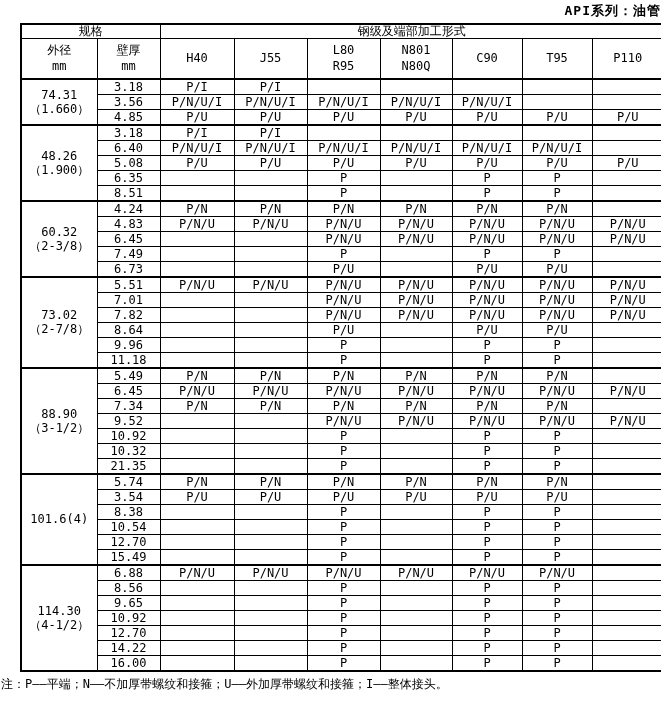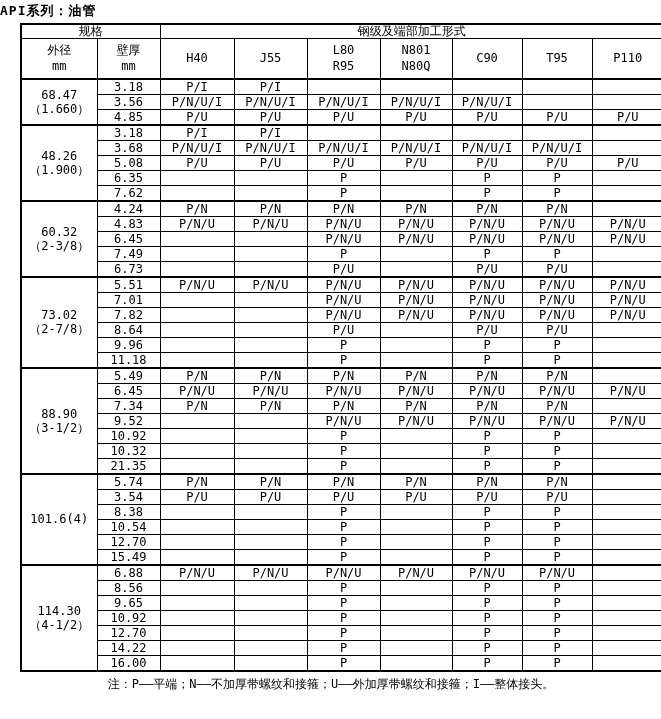--- a/index.html
+++ b/index.html
@@ -11,21 +11,21 @@
     font-family: "DejaVu Sans Mono", "Liberation Mono", monospace;
   }
   .page {
     width: 661px;
     height: 719px;
     background: #fff;
     position: relative;
     overflow: hidden;
   }
   .title {
-    text-align: left;
+    text-align: right;
     font-weight: bold;
     font-size: 13px;
     line-height: 18px;
     padding-top: 2px;
     letter-spacing: 1px;
   }
   table.spec-table {
     border-collapse: collapse;
     table-layout: fixed;
     width: 643px;
@@ -46,21 +46,20 @@
   .spec-table thead tr.hrow2 th { height: 40px; line-height: 16px; }
   .spec-table tbody td { height: 15px; line-height: 14px; }
   .spec-table tbody tr.group-start td { border-top: 2px solid #000; }
   .spec-table thead tr.hrow2 th { border-bottom: 2px solid #000; }
   td.od-cell { line-height: 16px; }
   .note {
     font-size: 12px;
     line-height: 16px;
     padding: 4px 0 0 1px;
     white-space: nowrap;
-    text-align: center;
   }
 </style>
 </head>
 <body>
 
 <div class="page">
   <div class="title">API系列：油管</div>
 
   <table class="spec-table">
     <colgroup>
@@ -90,21 +89,21 @@
 R95</th>
         <th>N801
 N80Q</th>
         <th>C90</th>
         <th>T95</th>
         <th>P110</th>
       </tr>
     </thead>
     <tbody id="table-body">
         <tr class="group-start">
-          <td rowspan="3" class="od-cell">68.47
+          <td rowspan="3" class="od-cell">74.31
 （1.660）</td>
           <td>3.18</td>
           <td>P/I</td>
           <td>P/I</td>
           <td></td>
           <td></td>
           <td></td>
           <td></td>
           <td></td>
         </tr>
@@ -134,21 +133,21 @@
           <td>3.18</td>
           <td>P/I</td>
           <td>P/I</td>
           <td></td>
           <td></td>
           <td></td>
           <td></td>
           <td></td>
         </tr>
         <tr>
-          <td>3.68</td>
+          <td>6.40</td>
           <td>P/N/U/I</td>
           <td>P/N/U/I</td>
           <td>P/N/U/I</td>
           <td>P/N/U/I</td>
           <td>P/N/U/I</td>
           <td>P/N/U/I</td>
           <td></td>
         </tr>
         <tr>
           <td>5.08</td>
@@ -164,21 +163,21 @@
           <td>6.35</td>
           <td></td>
           <td></td>
           <td>P</td>
           <td></td>
           <td>P</td>
           <td>P</td>
           <td></td>
         </tr>
         <tr>
-          <td>7.62</td>
+          <td>8.51</td>
           <td></td>
           <td></td>
           <td>P</td>
           <td></td>
           <td>P</td>
           <td>P</td>
           <td></td>
         </tr>
         <tr class="group-start">
           <td rowspan="5" class="od-cell">60.32

